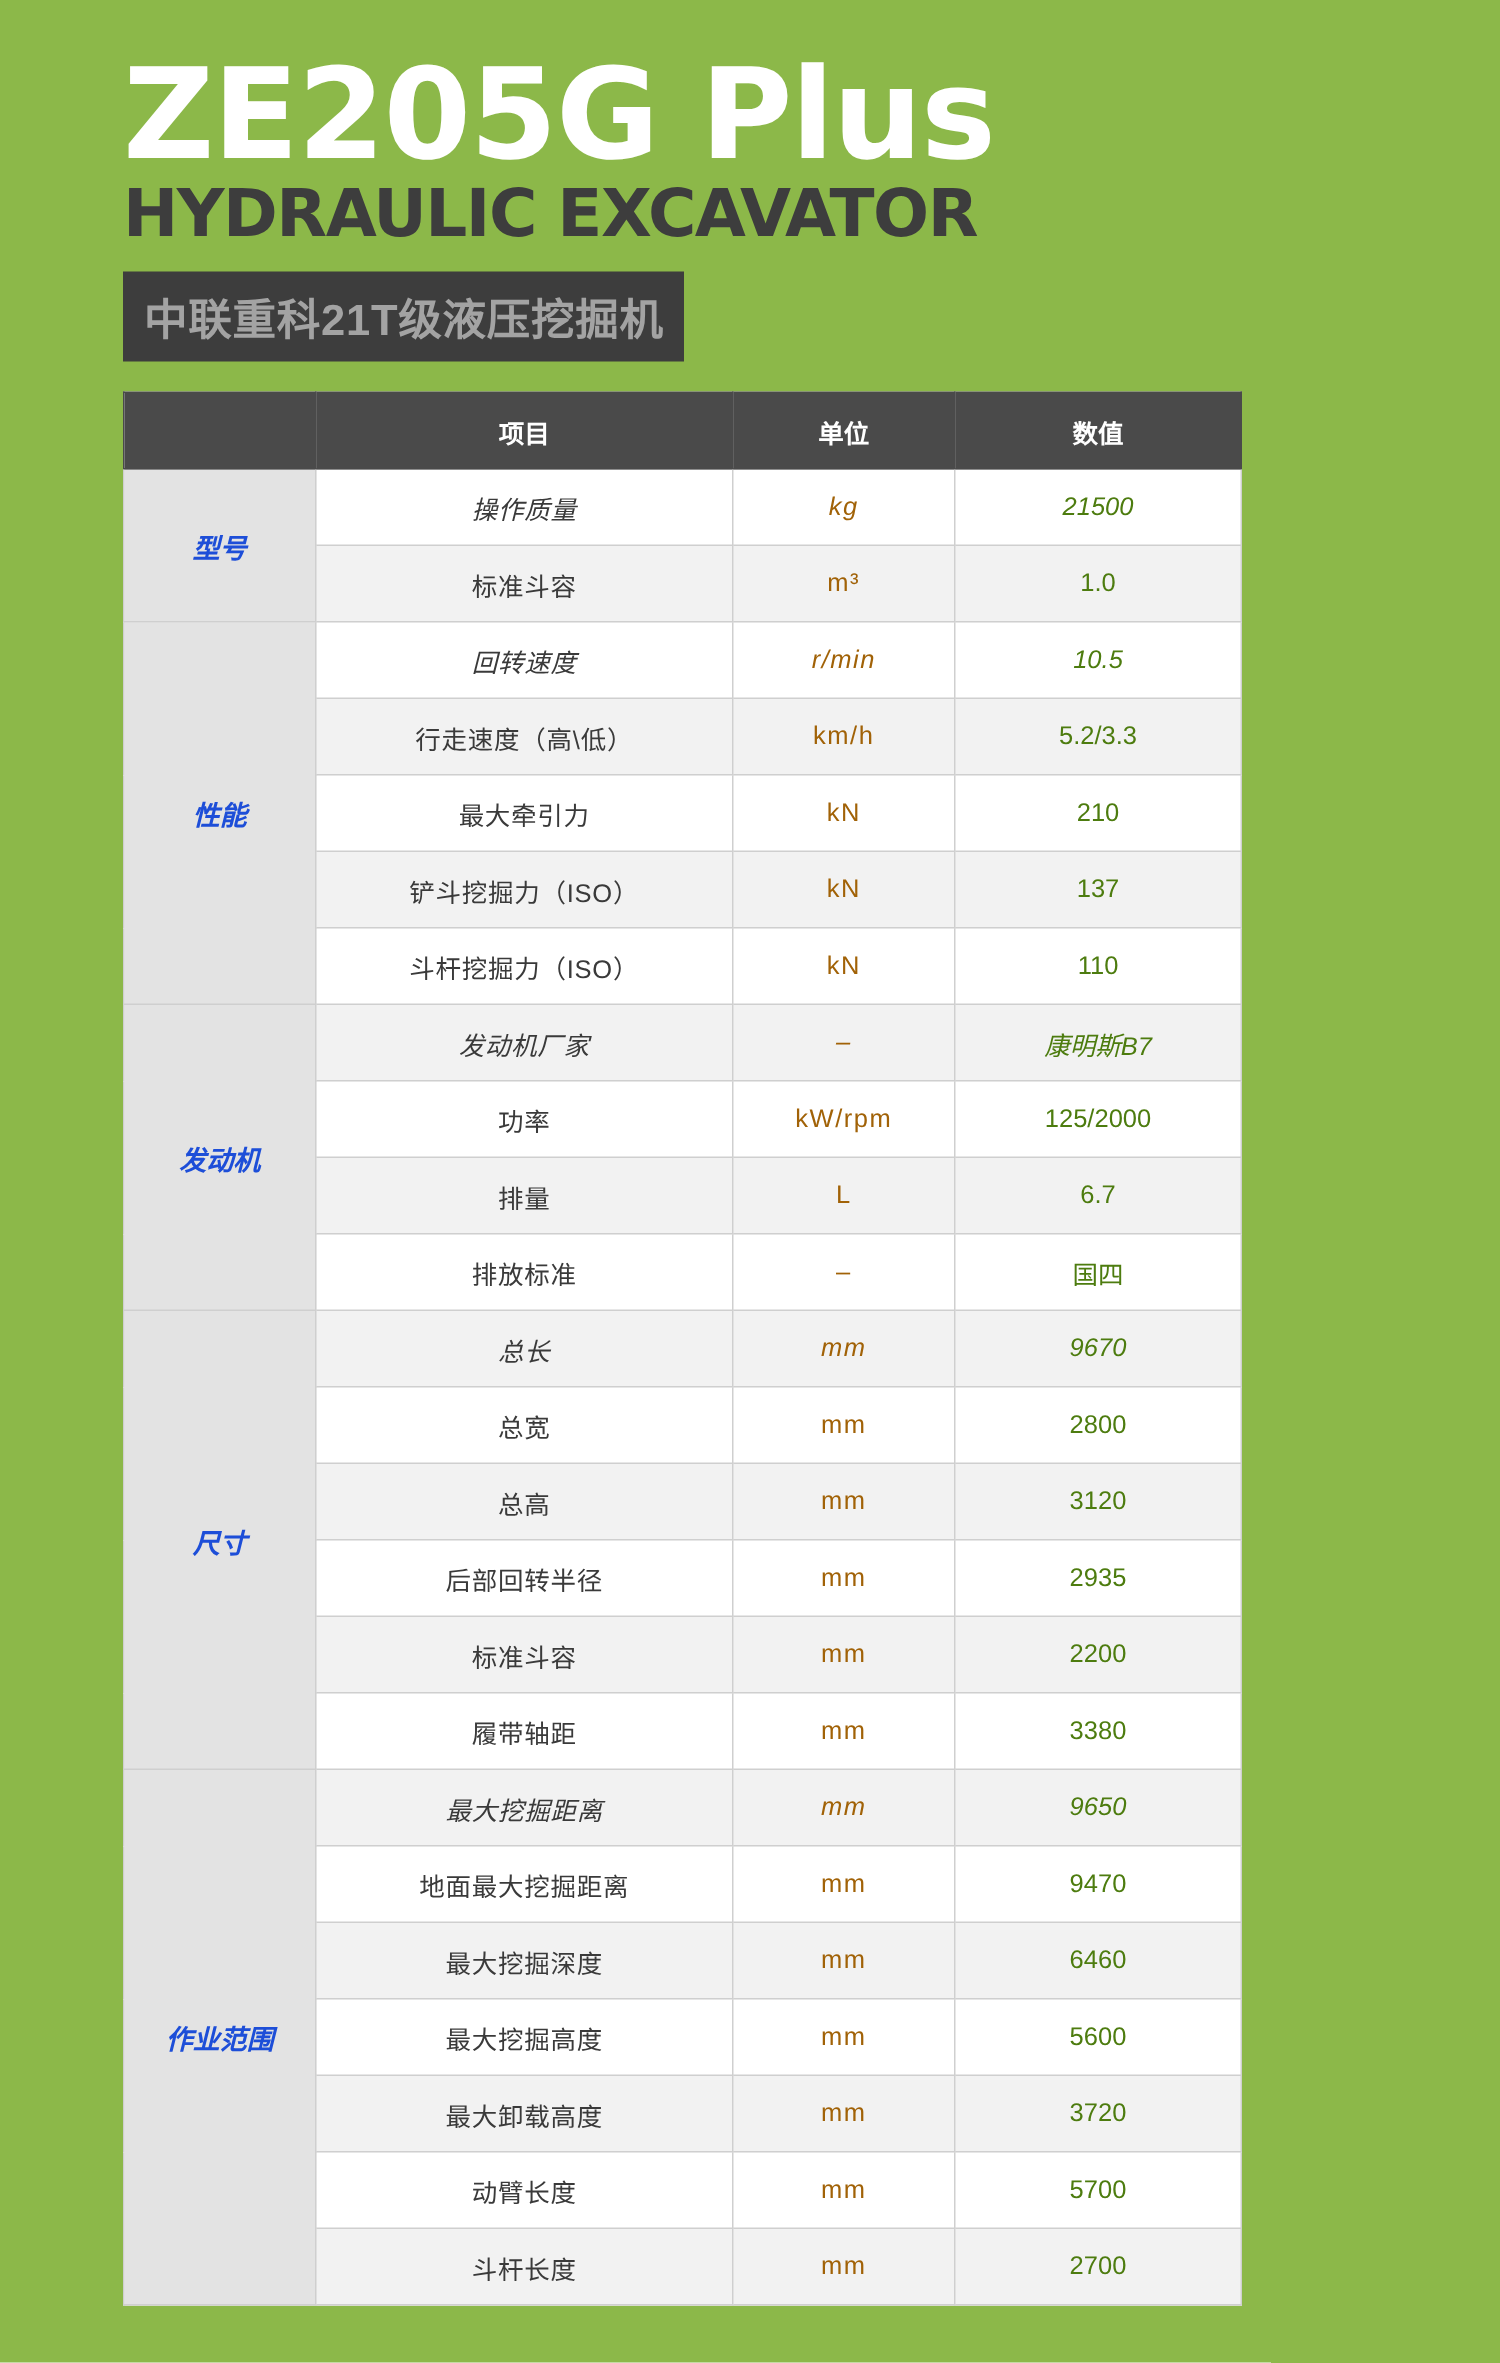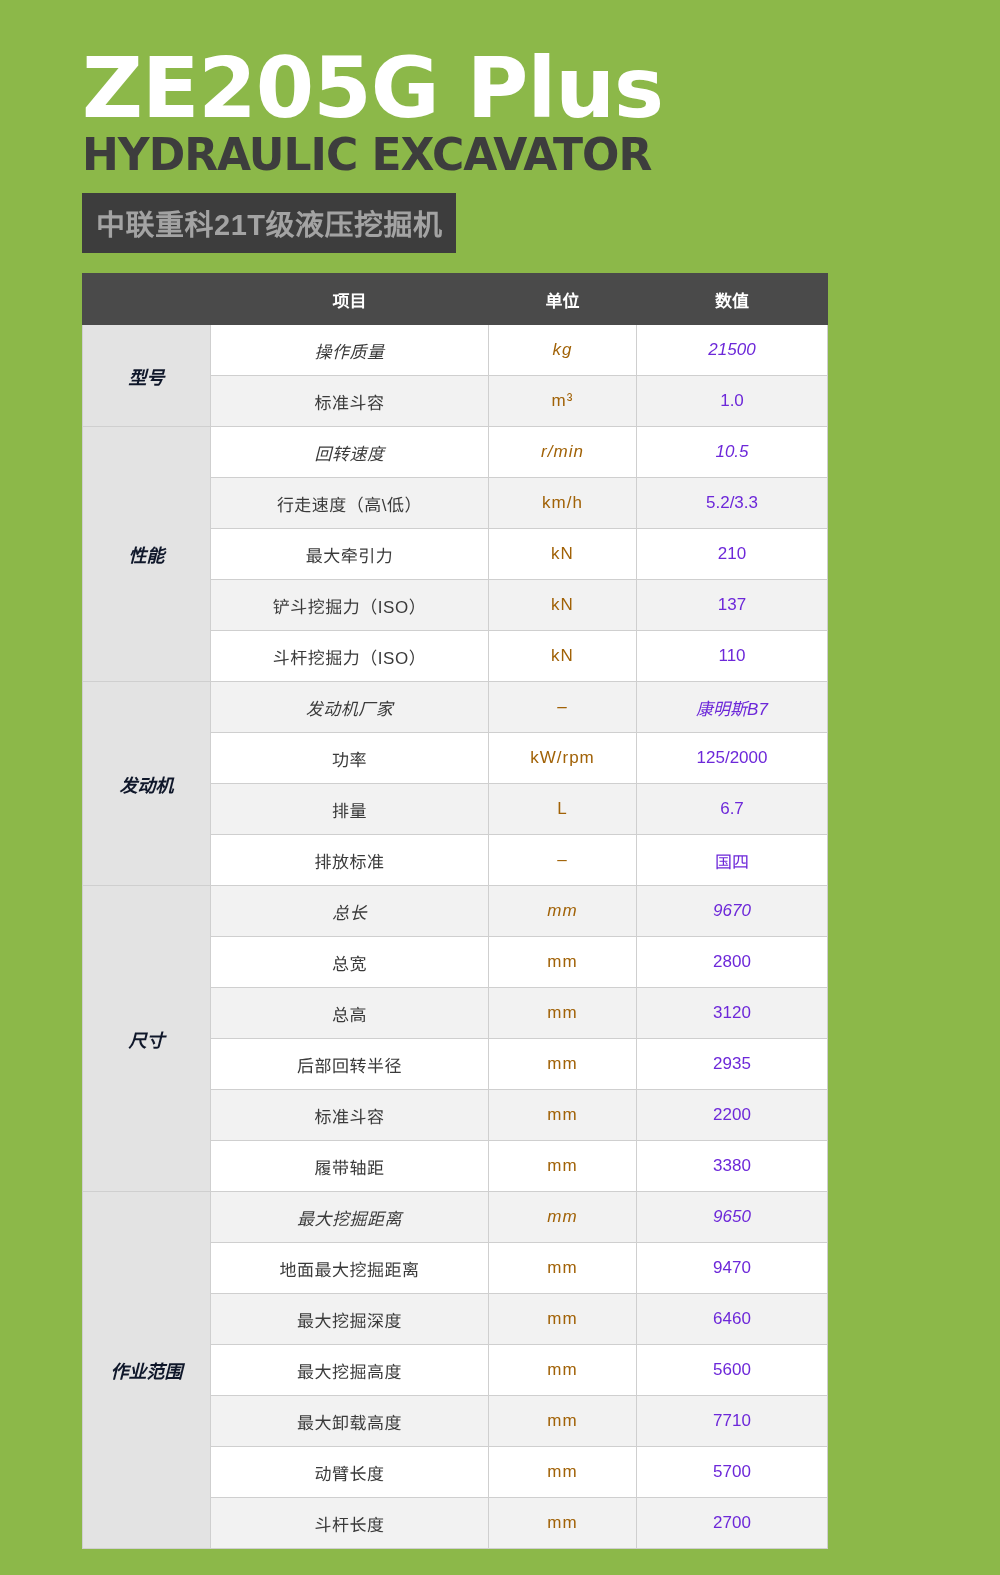--- a/index.html
+++ b/index.html
@@ -11,21 +11,21 @@
     height: 1575px;
     background: #8cb849;
     font-family: "Liberation Sans", "DejaVu Sans", sans-serif;
     overflow: hidden;
   }
   .page {
     position: relative;
     width: 1000px;
     height: 1352px;
     box-sizing: border-box;
-    padding: 16px 82px;
+    padding: 4px 82px;
   }
   
   .header {
     padding-top: 34px;
   }
   .title-main {
     font-size: 84px;
     line-height: 0.92;
     font-weight: bold;
     color: #ffffff;
@@ -86,35 +86,35 @@
     height: 48px;
     text-align: center;
     font-size: 17px;
     color: #3a3a3a;
     vertical-align: middle;
   }
   .spec-table td.group {
     background: #e3e3e3;
     font-weight: bold;
     font-size: 18px;
-    color: #0f172a;
+    color: #1d4ed8;
     border-left: 1px solid #cfcfcf;
   }
   .spec-table td.item {
     background: #ffffff;
     letter-spacing: 0.5px;
   }
   .spec-table td.unit {
     background: #ffffff;
     letter-spacing: 1px;
     color: #a16207;
   }
   .spec-table td.value {
     background: #ffffff;
-    color: #6d28d9;
+    color: #4d7c0f;
   }
   .spec-table tr.alt td.item,
   .spec-table tr.alt td.unit,
   .spec-table tr.alt td.value {
     background: #f2f2f2;
   }
   .spec-table tr.groupstart td {
     border-top: 1px solid #bdbdbd;
     font-style: italic;
   }
@@ -254,21 +254,21 @@
           <td class="value">6460</td>
         </tr>
         <tr>
           <td class="item">最大挖掘高度</td>
           <td class="unit">mm</td>
           <td class="value">5600</td>
         </tr>
         <tr class="alt">
           <td class="item">最大卸载高度</td>
           <td class="unit">mm</td>
-          <td class="value">7710</td>
+          <td class="value">3720</td>
         </tr>
         <tr>
           <td class="item">动臂长度</td>
           <td class="unit">mm</td>
           <td class="value">5700</td>
         </tr>
         <tr class="alt">
           <td class="item">斗杆长度</td>
           <td class="unit">mm</td>
           <td class="value">2700</td>

